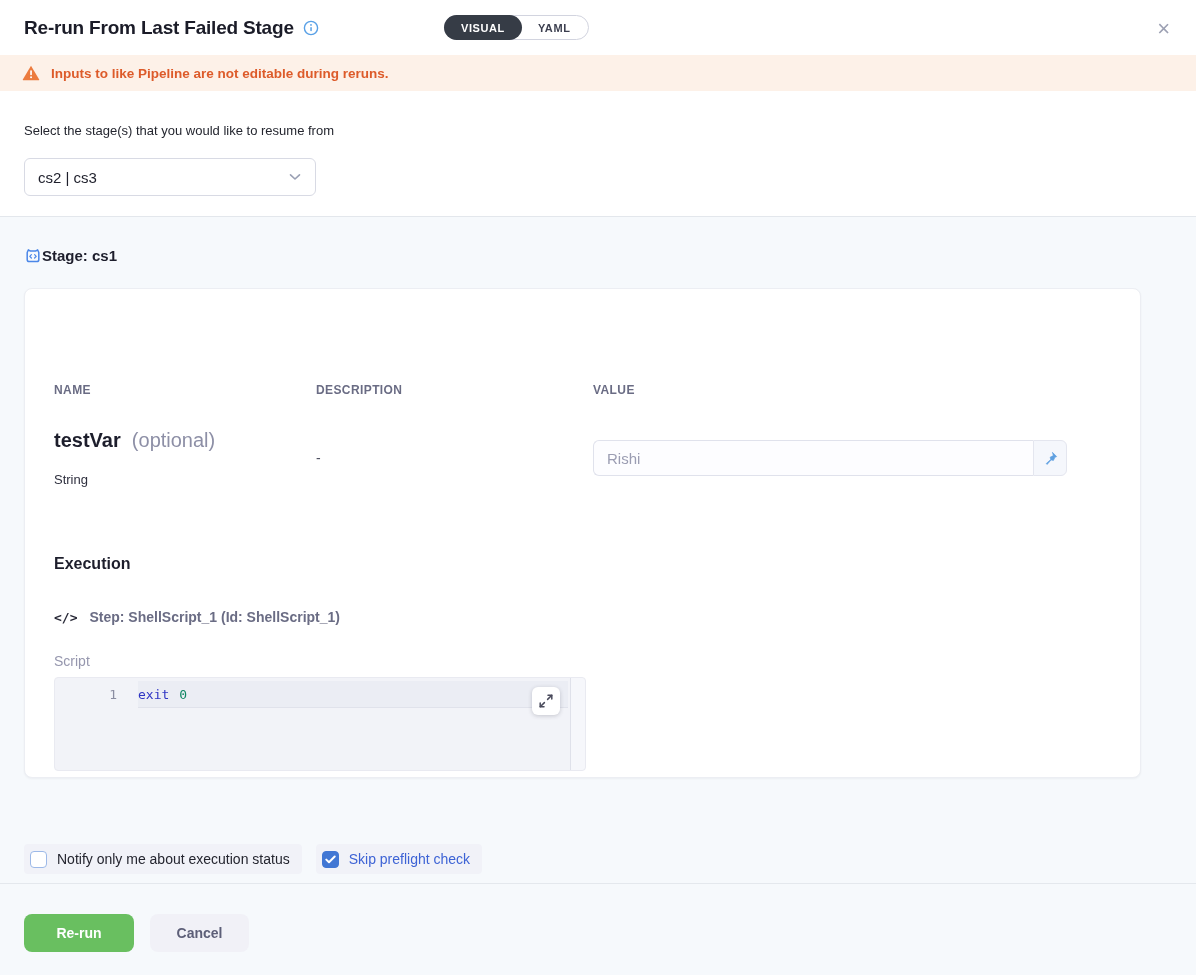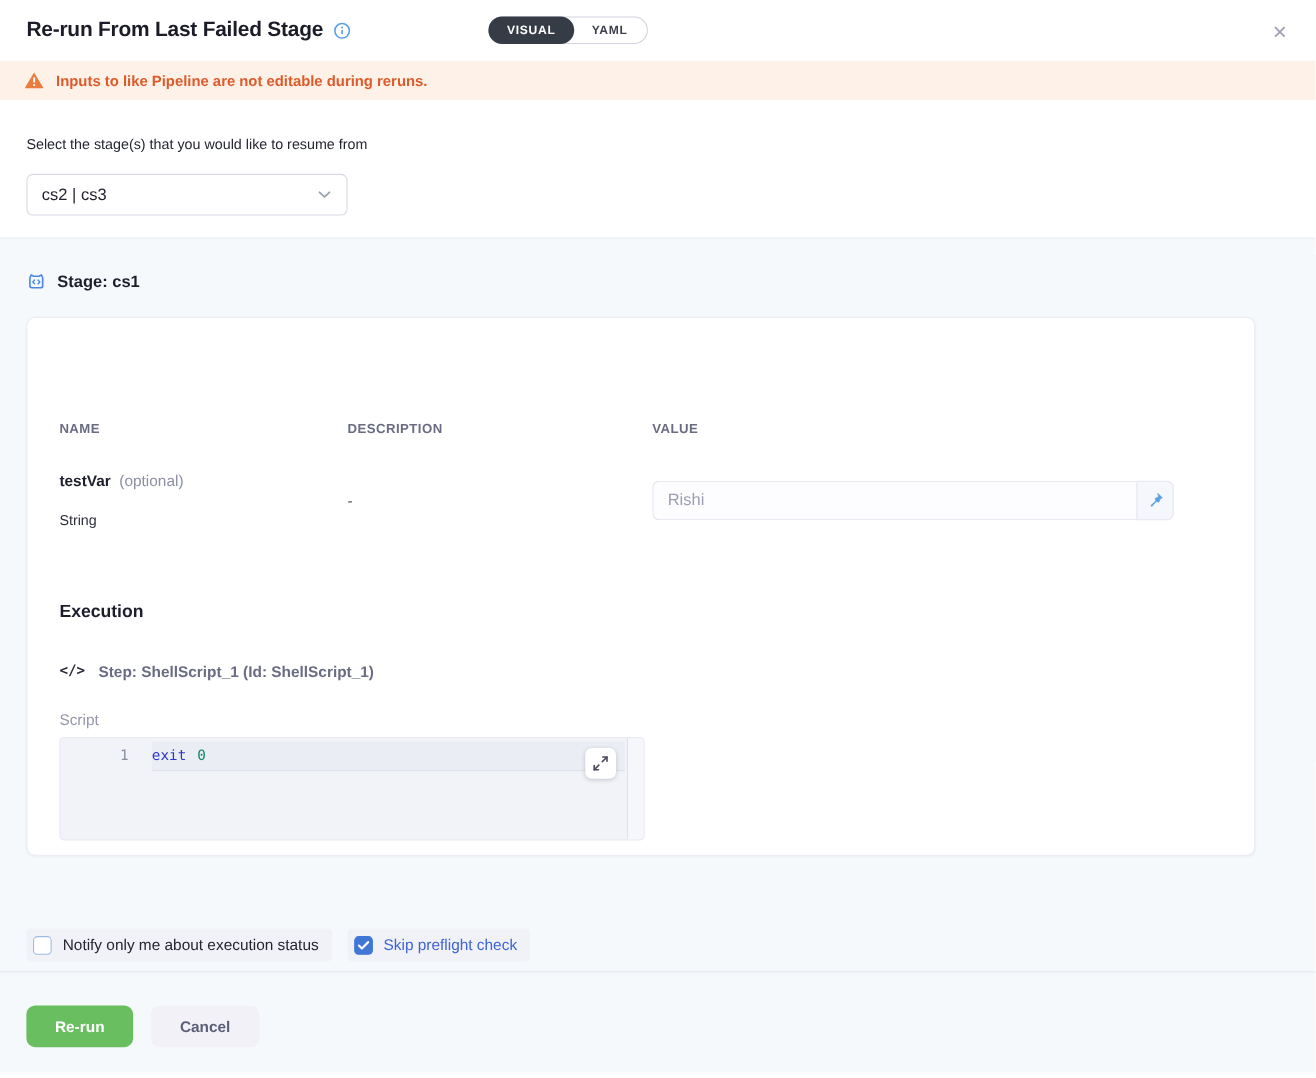--- a/index.html
+++ b/index.html
@@ -21,30 +21,30 @@
   .banner-text { color:#dd5b2a; font-size:13.5px; font-weight:600; }
 
   
   .select-section { height:126px; padding:32px 24px 0; background:#fff; border-bottom:1px solid #e3e7ec; }
   .select-label { font-size:13px; color:#24262f; font-weight:500; }
   .dropdown { margin-top:20px; width:292px; height:38px; background:#fff; border:1px solid #d8dae4; border-radius:6px; display:flex; align-items:center; justify-content:space-between; padding:0 14px 0 13px; cursor:pointer; }
   .dropdown-value { font-size:15px; color:#1e1f2b; }
 
   
   .main { background:#f6f9fc; height:758px; }
-  .stage-header { padding:30px 24px 0; display:flex; align-items:center; gap:10px; }
+  .stage-header { padding:30px 24px 0; display:flex; }
   .stage-title { font-size:15px; font-weight:700; color:#1d1e2c; }
 
   .card { margin:23px 55px 0 24px; height:490px; background:#fff; border:1px solid #eceef3; border-radius:8px; box-shadow:0 1px 2px rgba(40,41,61,0.05); padding:32px 29px 0; }
   .variables-heading { font-size:15px; font-weight:600; color:#696b85; }
   .var-grid { display:grid; grid-template-columns:262px 277px 1fr; align-items:start; }
   .var-headers { margin-top:62px; }
   .col-header { font-size:12px; font-weight:700; color:#6a6c84; letter-spacing:0.4px; }
   .var-row { margin-top:32px; align-items:center; }
-  .var-name-line { font-size:14px; color:#1d1e2c; font-weight:700; }
+  .var-name-line { font-size:20px; color:#1d1e2c; font-weight:700; }
   .var-optional { font-weight:400; color:#8d8fa6; }
   .var-type { font-size:13px; color:#2e2f3e; margin-top:20px; font-weight:400; }
   .var-desc { font-size:14px; color:#4f5162; }
   .value-wrap { display:flex; width:474px; }
   .value-input { flex:1; height:36px; border:1px solid #e0e2ec; border-right:none; border-radius:6px 0 0 6px; background:#fdfdff; padding:0 13px; font-size:15px; color:#9b9db2; font-family:"Liberation Sans", sans-serif; outline:none; }
   .pin-btn { width:34px; height:36px; border:1px solid #e4e6ef; border-radius:0 6px 6px 0; background:#f5f7fc; display:flex; align-items:center; justify-content:center; cursor:pointer; }
 
   .execution-heading { margin-top:68px; font-size:16px; font-weight:700; color:#1d1e2c; }
   .step-row { margin-top:36px; display:flex; align-items:center; gap:12px; }
   .step-icon { font-size:13px; font-weight:700; color:#272836; font-family:"DejaVu Sans Mono", monospace; }
@@ -65,21 +65,21 @@
   .checkbox[data-checked="true"] { background:#4177d4; border-color:#4177d4; }
   .checkbox svg { display:none; }
   .checkbox[data-checked="true"] svg { display:block; }
   .option-label { font-size:14px; }
   .option-label.blue { color:#3d63d5; }
   .option-label.dark { color:#24252f; }
 
   .footer-divider { margin-top:9px; border:none; border-top:1px solid #e4e8ed; }
   .actions { padding:30px 24px 0; display:flex; gap:16px; }
   .btn { height:38px; border:none; border-radius:8px; font-size:14px; font-weight:700; font-family:"Liberation Sans", sans-serif; cursor:pointer; }
-  .btn-rerun { width:97px; background:#69bf60; color:#fff; }
+  .btn-rerun { width:110px; background:#69bf60; color:#fff; }
   .btn-cancel { width:99px; background:#f1f1f7; color:#5d5f78; }
 </style>
 </head>
 <body>
 
 <div class="modal-header">
   <span class="title">Re-run From Last Failed Stage</span>
   <span class="info-icon">
     <svg width="16" height="16" viewBox="0 0 16 16">
         <circle cx="8" cy="8" r="6.6" fill="none" stroke="#58a0e6" stroke-width="1.4"></circle>

